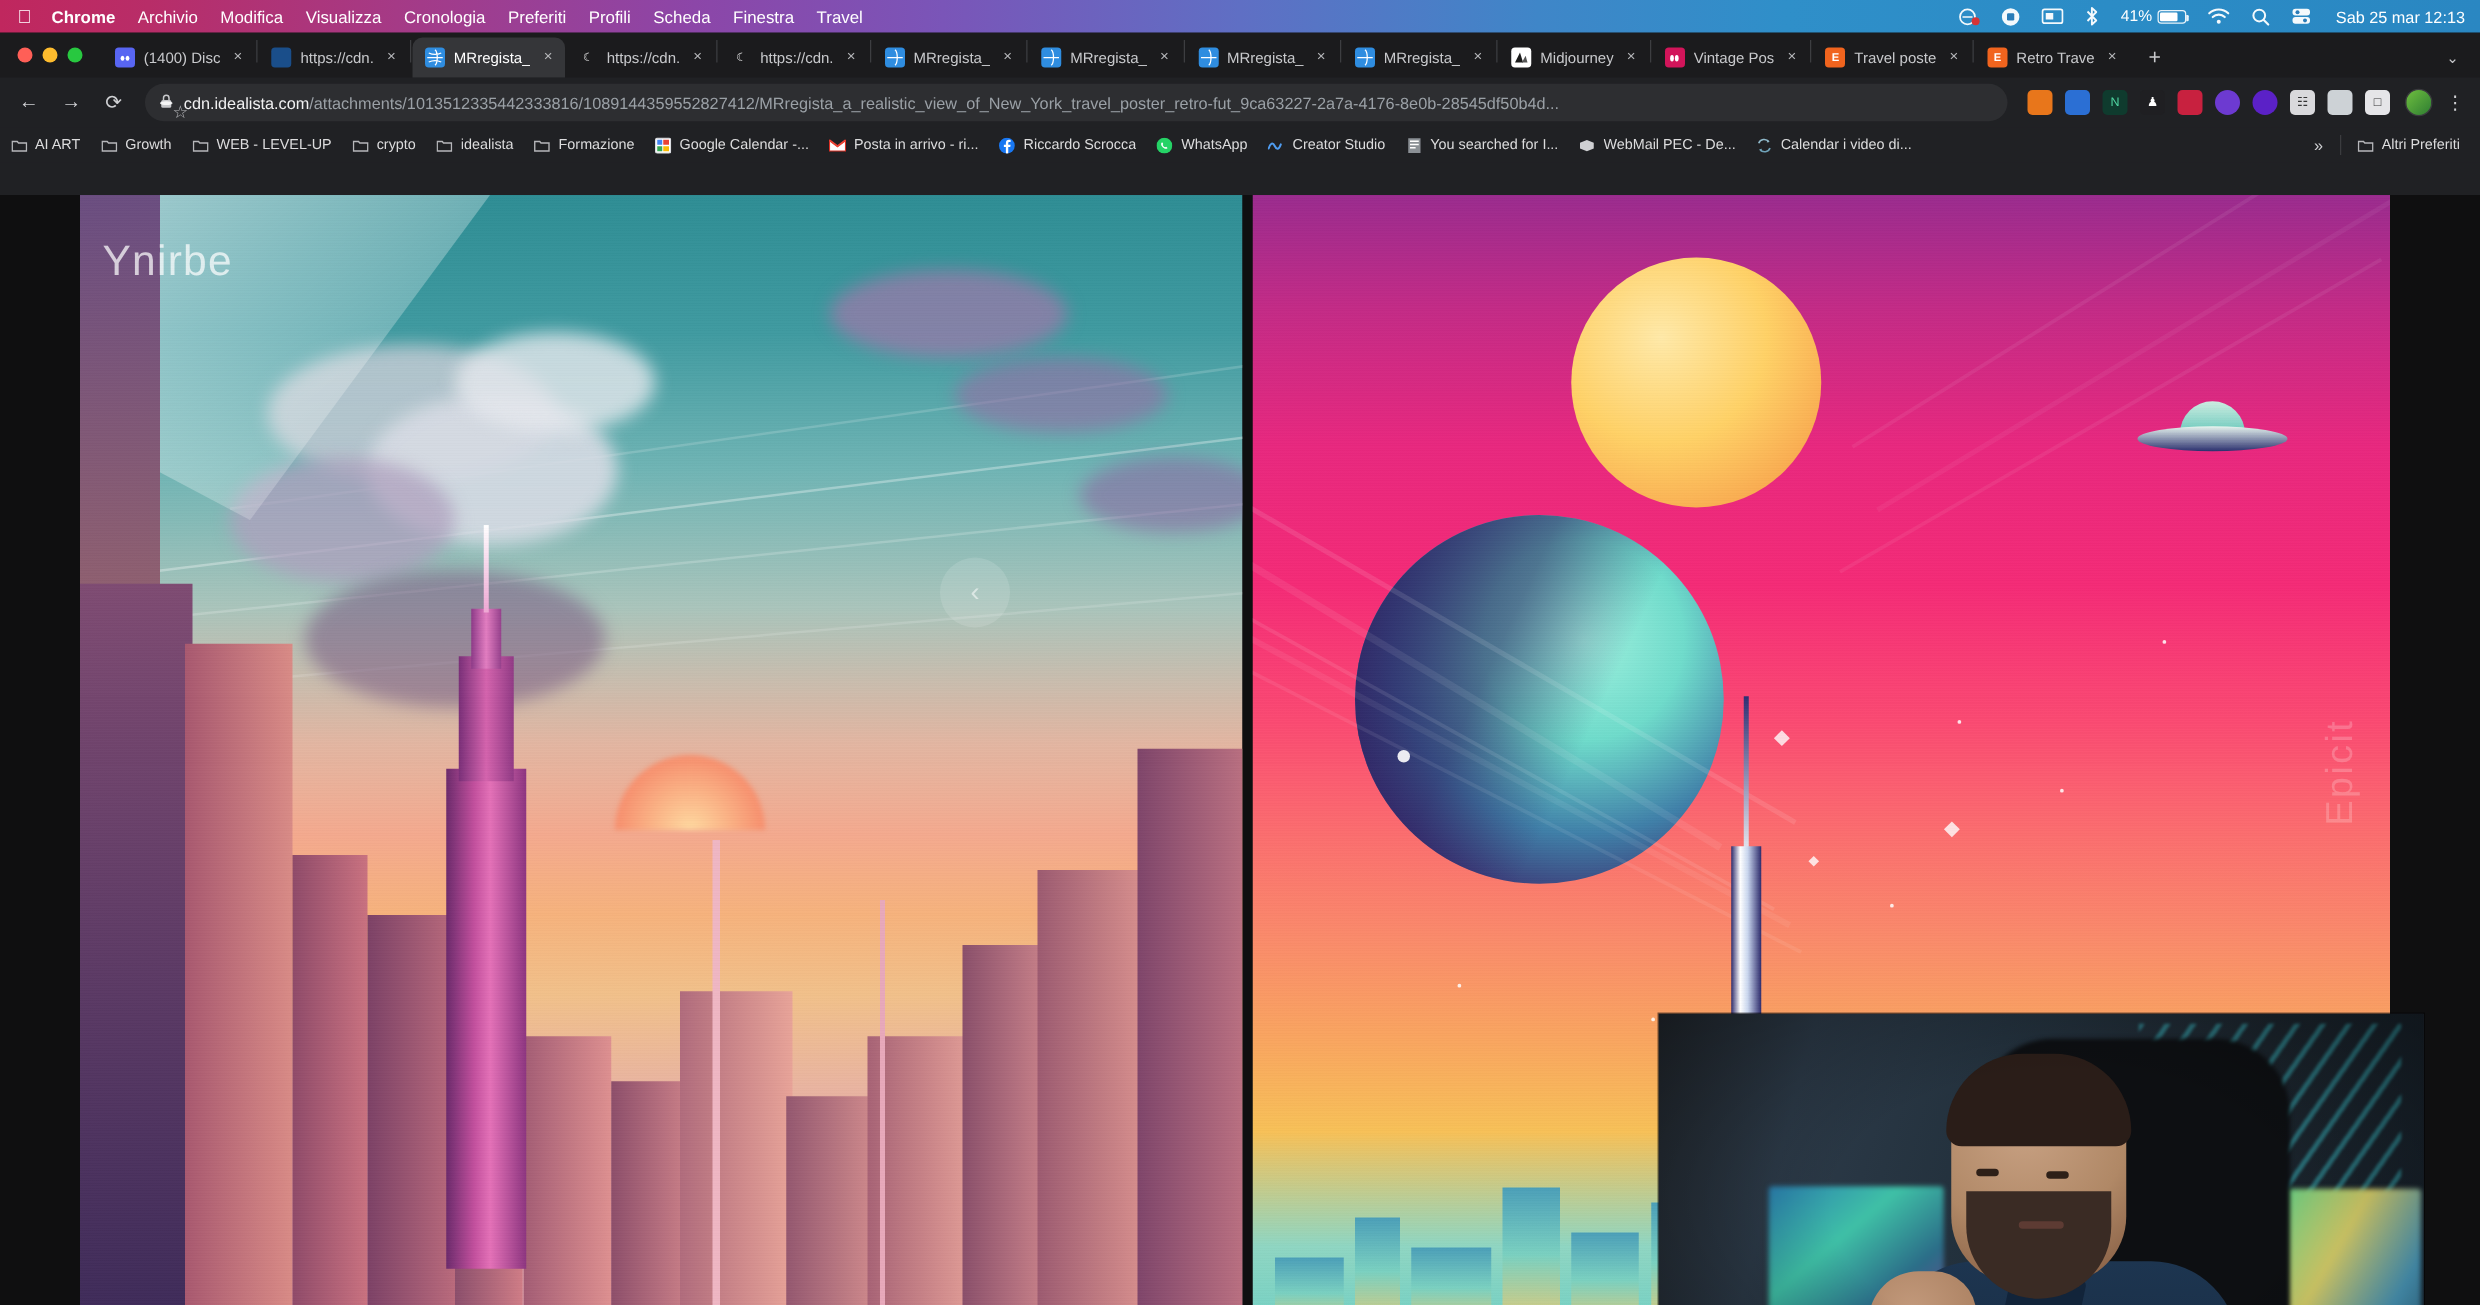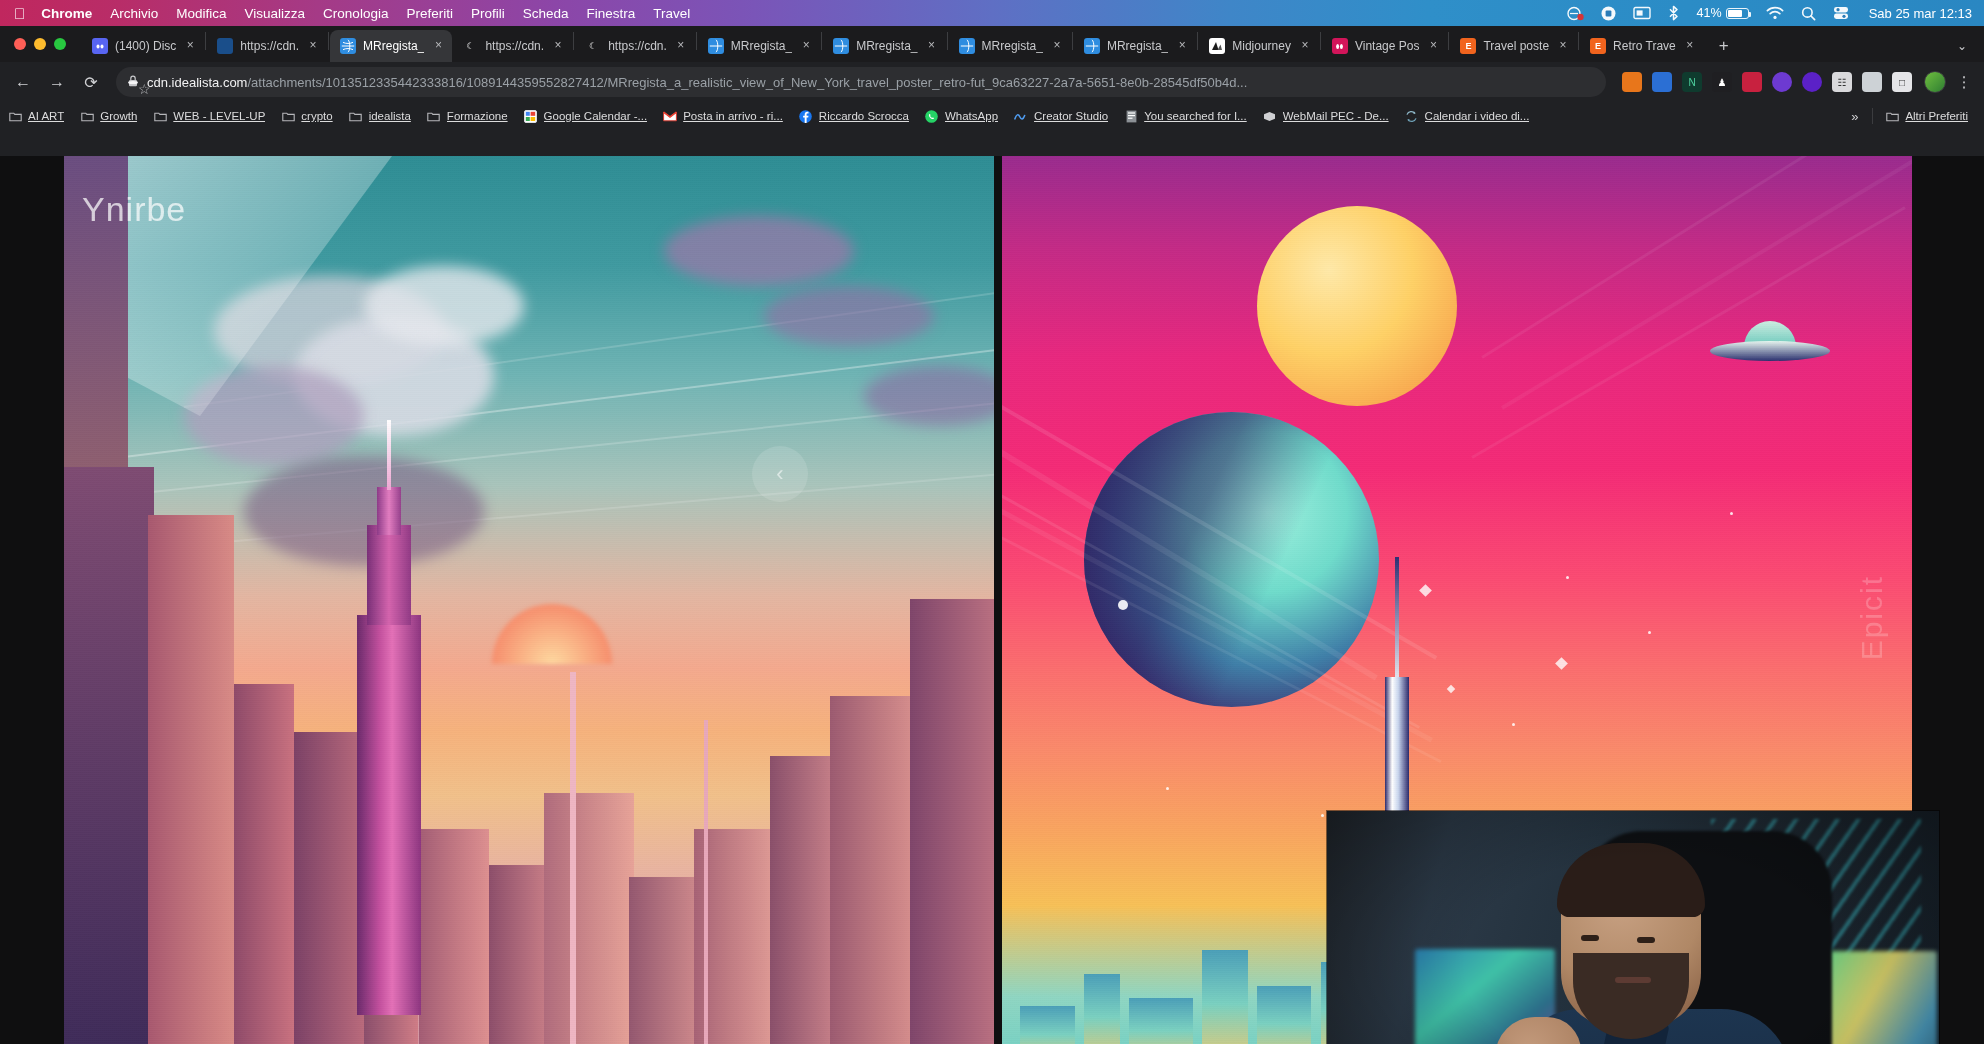--- a/index.html
+++ b/index.html
@@ -103,21 +103,21 @@
   .exticons { display: flex; align-items: center; }
   .exticon { width: 20px; height: 20px; border-radius: 4px; margin-left: 10px;
              display: flex; align-items: center; justify-content: center; font-size: 10px; color: #fff;}
   .avatar { width: 22px; height: 22px; border-radius: 50%; margin-left: 12px;
             background: linear-gradient(135deg,#6fbf3f,#2e7d32); border: 1px solid #3a3b3e;}
   .kebab { width: 24px; margin-left: 6px; color: #cfd0d3; text-align: center; font-size: 15px; }
 
   
   .bookmarks { height: 28px; display: flex; align-items: center; background: #202124;
                padding: 0 8px; color: #dcdcdd; font-size: 11.5px; white-space: nowrap; }
-  .bm { display: flex; align-items: center; margin-right: 16px; max-width: 160px; overflow: hidden; text-decoration: underline;}
+  .bm { display: flex; align-items: center; margin-right: 16px; max-width: 160px; overflow: hidden;}
   .bm .bmico { width: 14px; height: 14px; margin-right: 6px; flex: 0 0 14px;
                display: flex; align-items: center; justify-content: center; font-size: 10px; }
   .folder { color: #b6b7ba; }
   .bm .bmlabel { overflow: hidden; text-overflow: ellipsis; }
   .bmright { margin-left: auto; display: flex; align-items: center; }
   .chevmore { margin-right: 14px; font-size: 13px; color: #cfd0d3;}
   .bmdiv { width:1px; height:16px; background:#3b3c3f; margin-right:12px;}
 
   
   .page { position: absolute; top: 130px; left: 0; width: 1984px; height: 914px;
@@ -458,21 +458,21 @@
     <div class="navbtn">⟳</div>
 
     <div class="omnibox">
       <span class="lock">
         <svg width="10" height="12" viewBox="0 0 10 12">
             <rect x="1" y="5" width="8" height="6.2" rx="1.2" fill="#c7c8cb"></rect>
             <path d="M2.8 5V3.4a2.2 2.2 0 0 1 4.4 0V5" fill="none" stroke="#c7c8cb" stroke-width="1.2"></path>
           </svg>
       </span>
       <span class="host">cdn.idealista.com</span>
-      <span class="path">/attachments/1013512335442333816/1089144359552827412/MRregista_a_realistic_view_of_New_York_travel_poster_retro-fut_9ca63227-2a7a-5651-8e0b-28545df50b4d...</span>
+      <span class="path">/attachments/1013512335442333816/1089144359552827412/MRregista_a_realistic_view_of_New_York_travel_poster_retro-fut_9ca63227-2a7a-4176-8e0b-28545df50b4d...</span>
       <span class="star">☆</span>
     </div>
 
     <div class="exticons">
       <span class="exticon" style="background:#e8761b"></span>
       <span class="exticon" style="background:#2b6fd4"></span>
       <span class="exticon" style="background:#0f3b2e;color:#4fd3a0">N</span>
       <span class="exticon" style="background:#1f1f22">♟</span>
       <span class="exticon" style="background:#c8213f"></span>
       <span class="exticon" style="background:#6d3ad1;border-radius:50%"></span>

